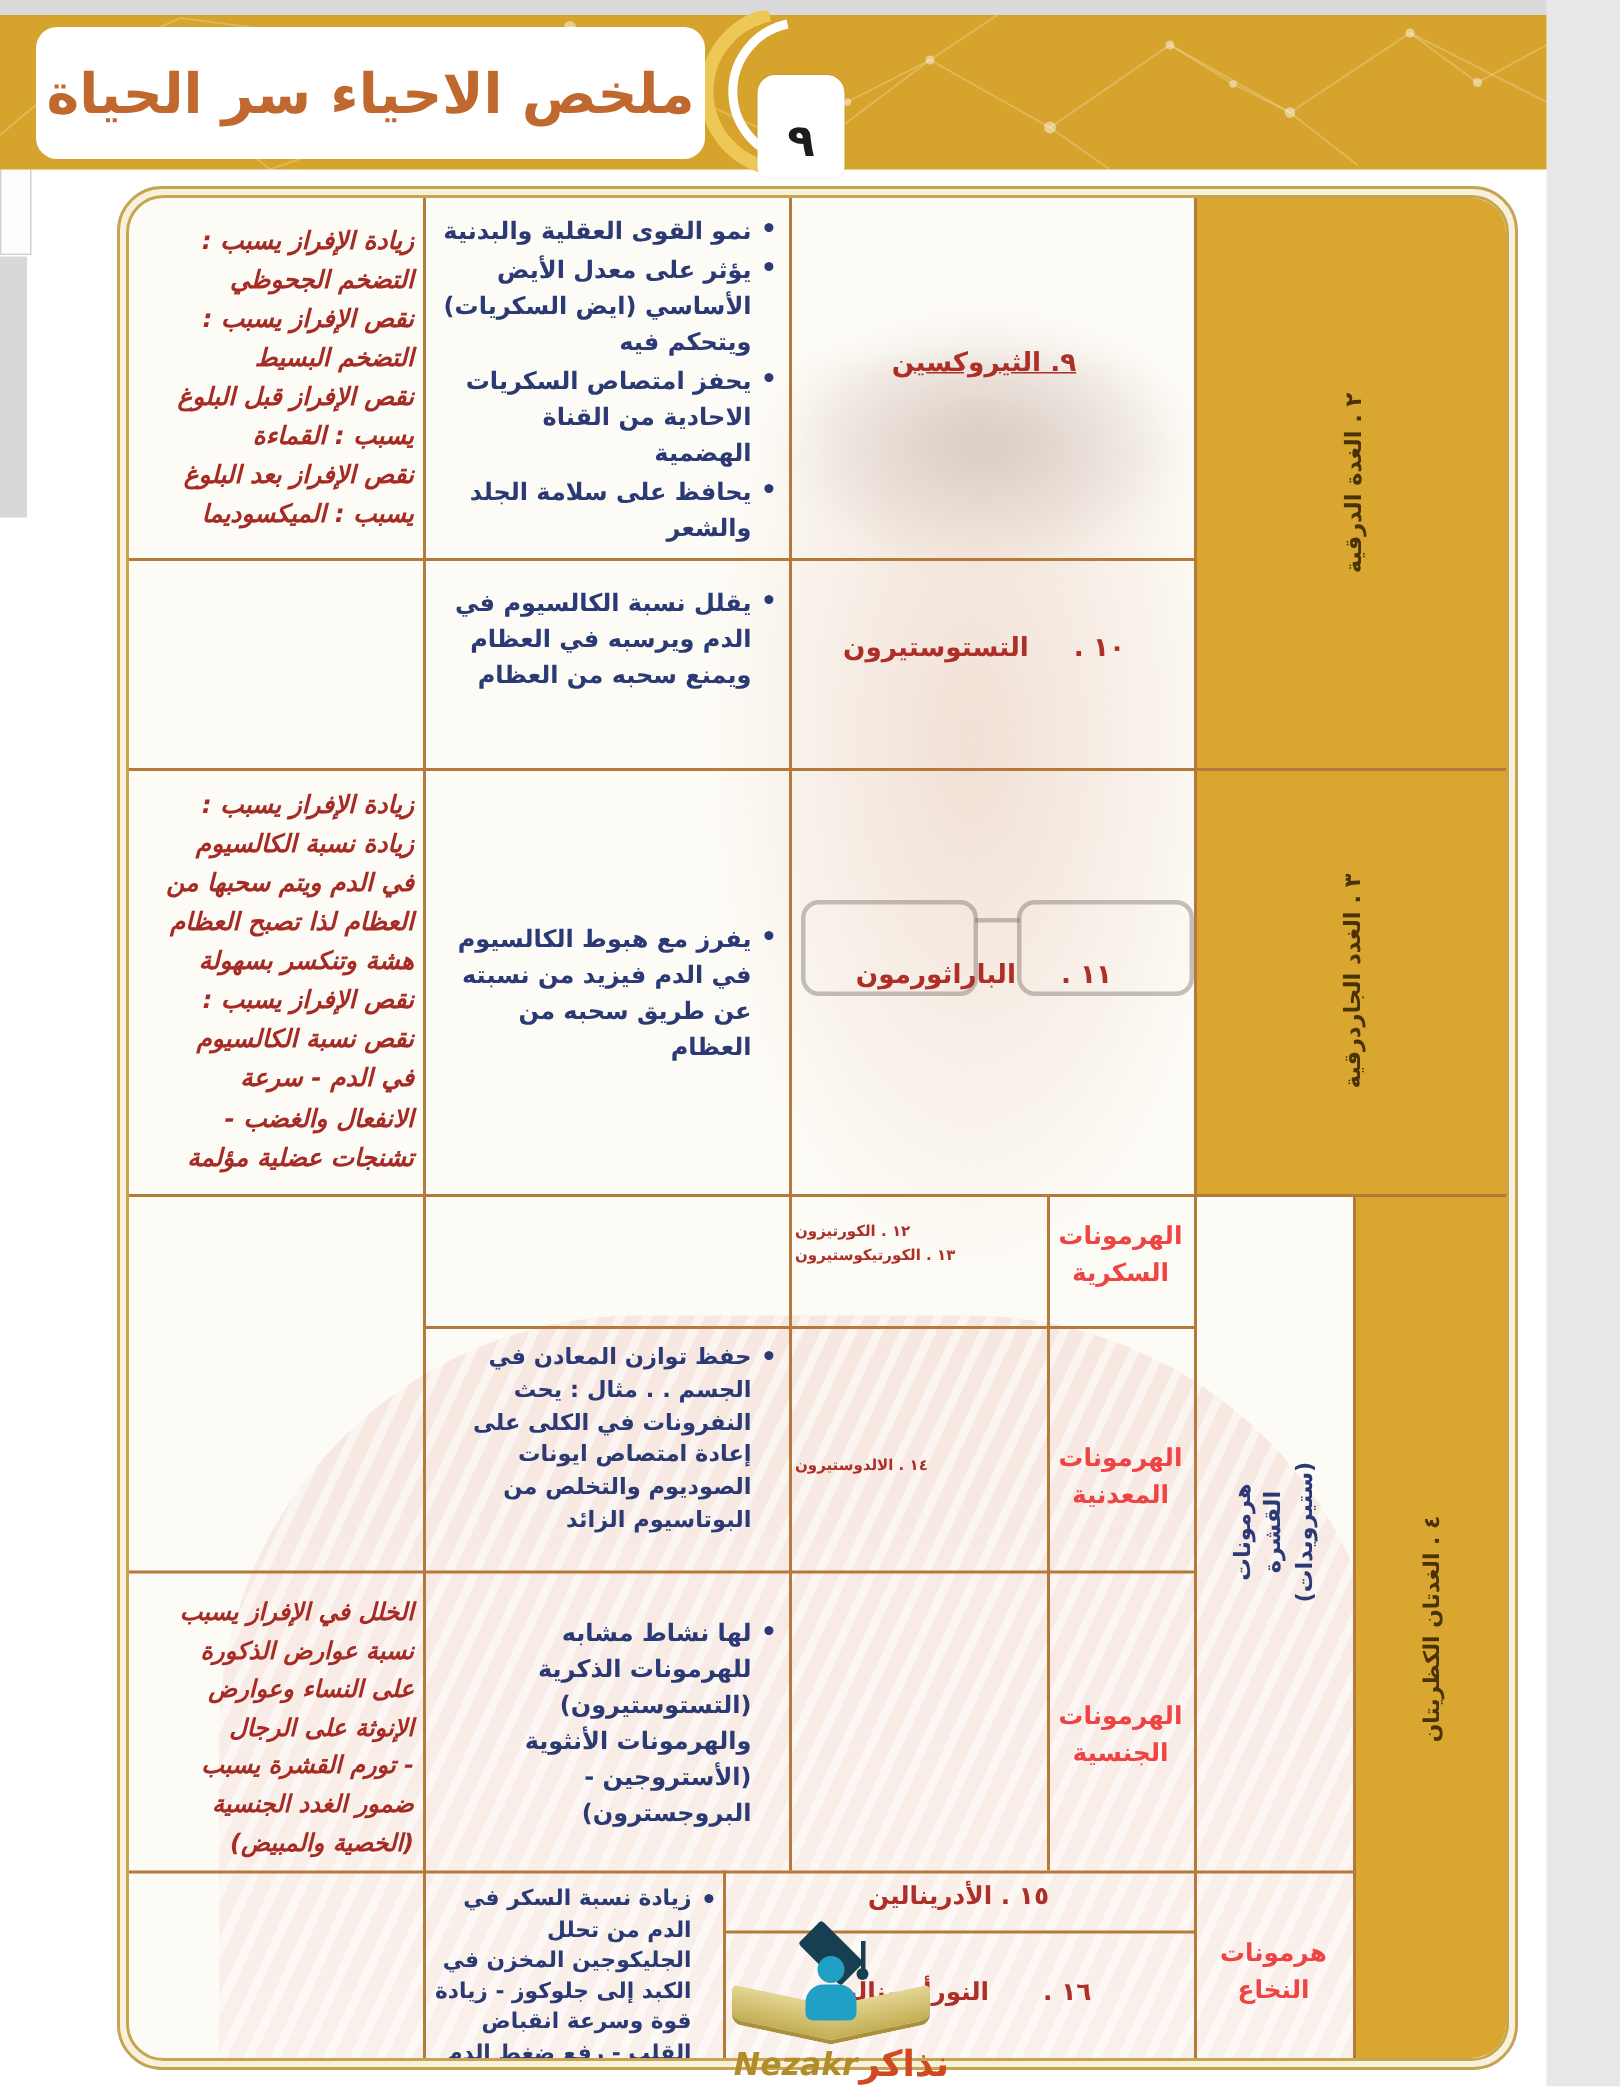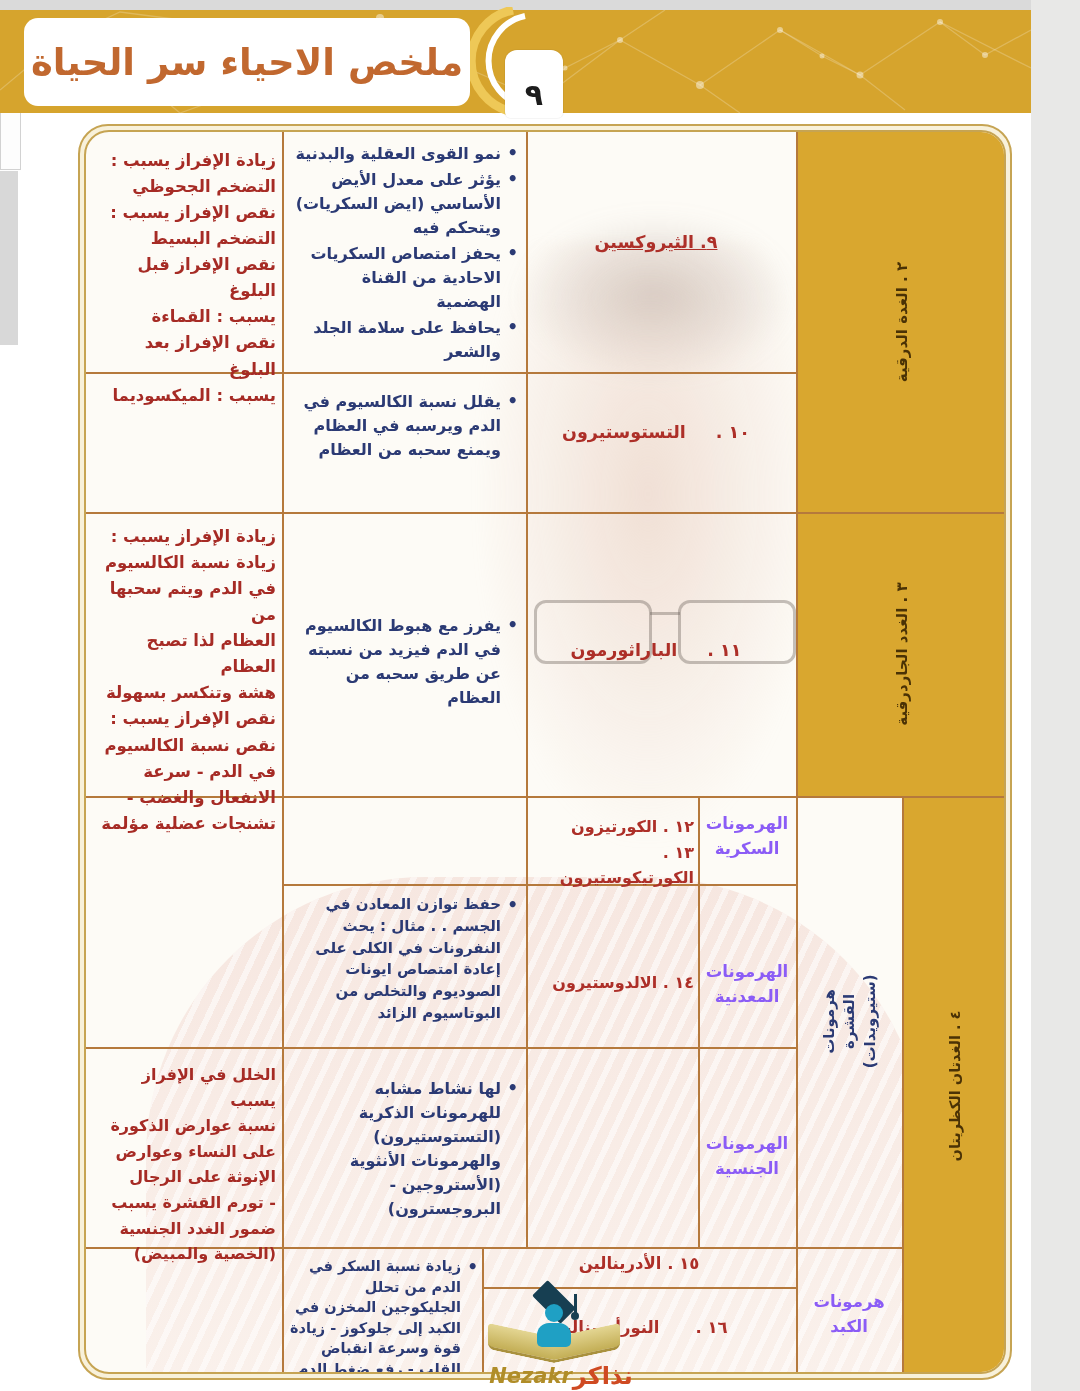--- a/index.html
+++ b/index.html
@@ -71,31 +71,31 @@
   
   .hl, .vl { position:absolute; background:#b5793c; z-index:3; }
   .hl { height:2px; } .vl { width:2px; }
 
   
   .txt { position:absolute; z-index:4; }
   .red  { color:#a62b25; }
   .name { color:#ad2f28; }
   .blue { color:#2b3a74; }
   .preline { white-space:pre-line; }
-  .dis { font-size:16.5px; line-height:1.58; text-align:right; }
+  .dis { font-size:16.5px; line-height:1.58; text-align:right;font-style:italic; }
   .dis-sex { font-size:16px; line-height:1.6; }
   .func { list-style:none; font-size:16px; line-height:1.5; text-align:right; }
   .func li { position:relative; padding-right:17px; margin-bottom:2px; }
   .func li::before { content:"•"; position:absolute; right:0; top:-1px; font-size:17px; }
   .func-sm { font-size:15px; line-height:1.45; }
   .func-xs { font-size:14.5px; line-height:1.42; }
   .hname { font-size:17.5px; text-align:center; }
-  .hname-sm { font-size:16px; line-height:1.6; text-align:right; }
+  .hname-sm { font-size:10px; line-height:1.6; text-align:left; }
   .hpair { display:flex; flex-direction:row; justify-content:center; gap:30px; font-size:17.5px; }
-  .cat { font-size:16.5px; line-height:1.5; text-align:center; color:#8b5cf6; white-space:pre-line; }
+  .cat { font-size:16.5px; line-height:1.5; text-align:center; color:#ef4444; white-space:pre-line; }
 
   
   .logo { position:absolute; left:486px; top:1282px; width:150px; height:108px; z-index:6; }
   .cap-board { position:absolute; left:48px; top:0; width:40px; height:40px; background:#173f52;
     transform:rotate(45deg) scale(1,0.55); border-radius:3px; }
   .cap-tassel { position:absolute; left:88px; top:12px; width:3px; height:20px; background:#173f52; }
   .cap-knot { position:absolute; left:85px; top:30px; width:8px; height:8px; background:#173f52; border-radius:50%; }
   .p-head { position:absolute; left:59px; top:22px; width:18px; height:18px; background:#1fa0c4; border-radius:50%; }
   .p-body { position:absolute; left:51px; top:41px; width:34px; height:24px; background:#1fa0c4; border-radius:12px 12px 5px 5px; }
   .book-l { position:absolute; left:2px;  top:48px; width:66px; height:26px; background:linear-gradient(#e4d693,#c3ae55);
@@ -263,21 +263,21 @@
 
     <ul class="txt func blue func-xs" style="left:202px;top:1124px;width:190px;">
         <li>زيادة نسبة السكر في الدم من تحلل الجليكوجين المخزن في الكبد إلى جلوكوز - زيادة قوة وسرعة انقباض القلب - رفع ضغط الدم -</li>
       </ul>
     <div class="txt hname name" style="left:400px;top:1122px;width:306px;font-size:16.5px;">١٥ . الأدرينالين</div>
     <div class="txt hpair name" style="left:400px;top:1186px;width:306px;font-size:16.5px;gap:36px;">
       <span>١٦ .</span>
       <span>النورأدرينالين</span>
     </div>
     <div class="txt cat" style="left:714px;top:1158px;width:98px;">هرمونات
-الكبد</div>
+النخاع</div>
   </div>
 </div>
 
 <div class="logo">
   <div class="book-l"></div>
   <div class="book-r"></div>
   <div class="cap-board"></div>
   <div class="cap-tassel"></div>
   <div class="cap-knot"></div>
   <div class="p-head"></div>

